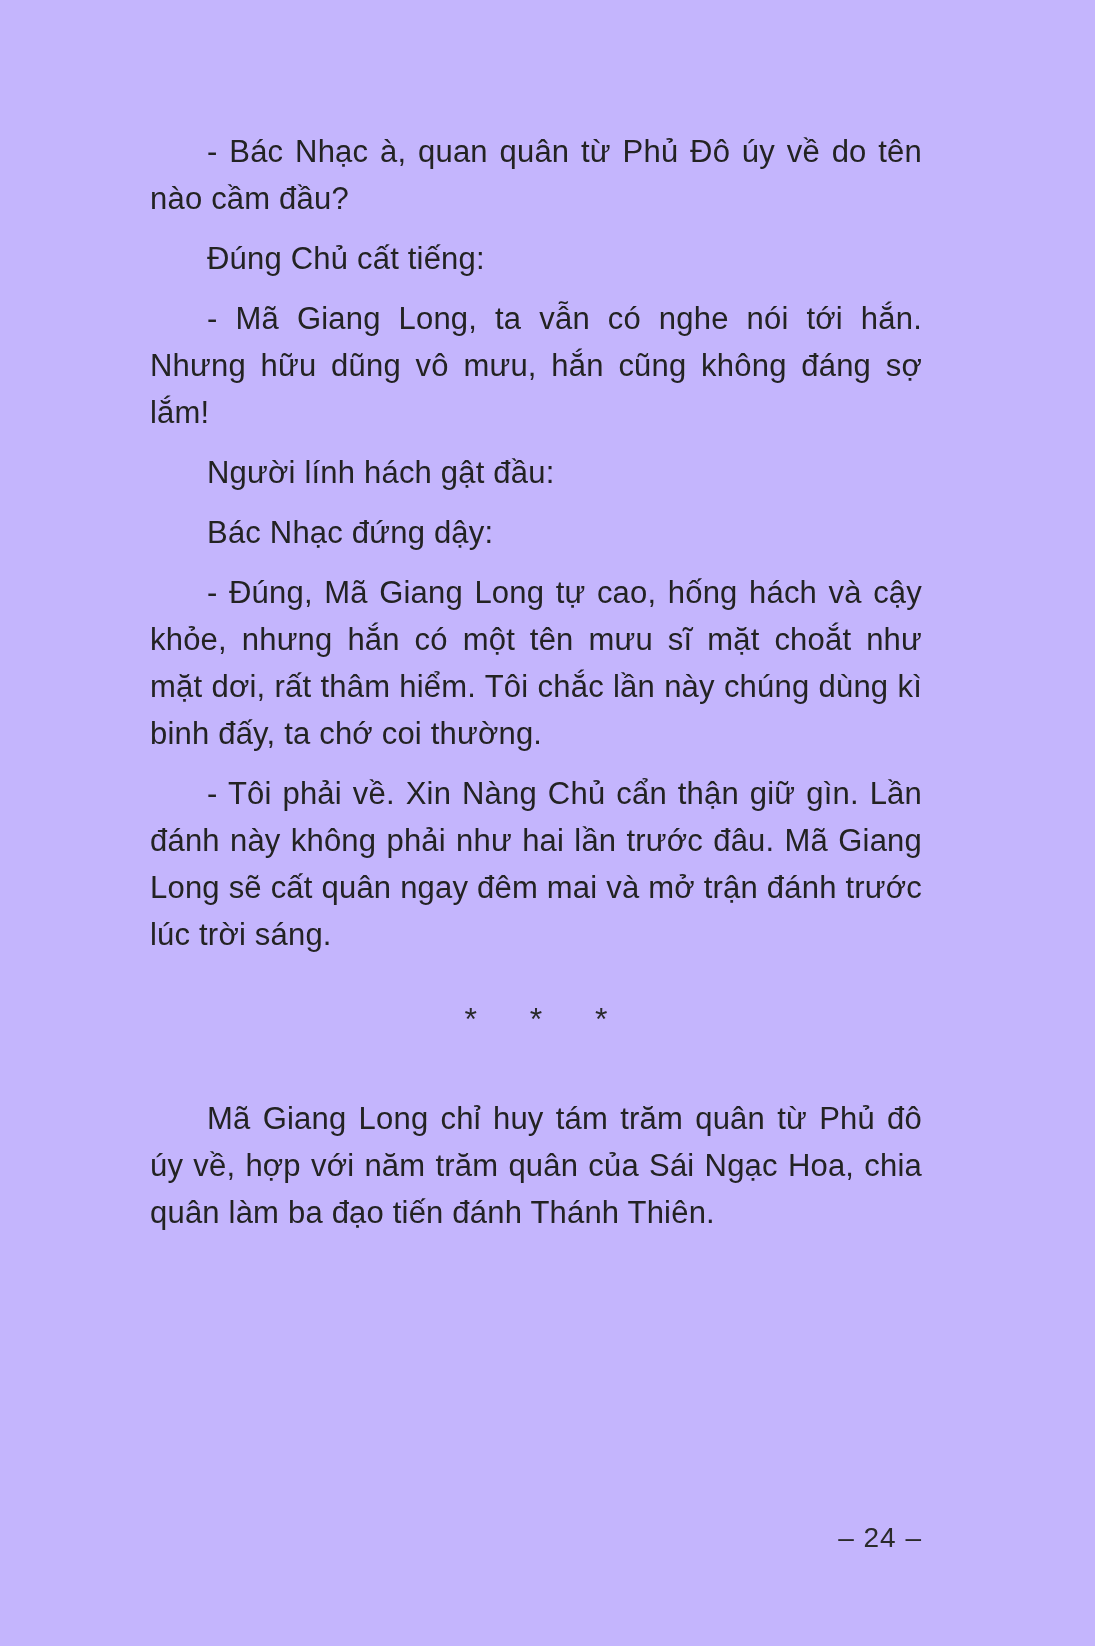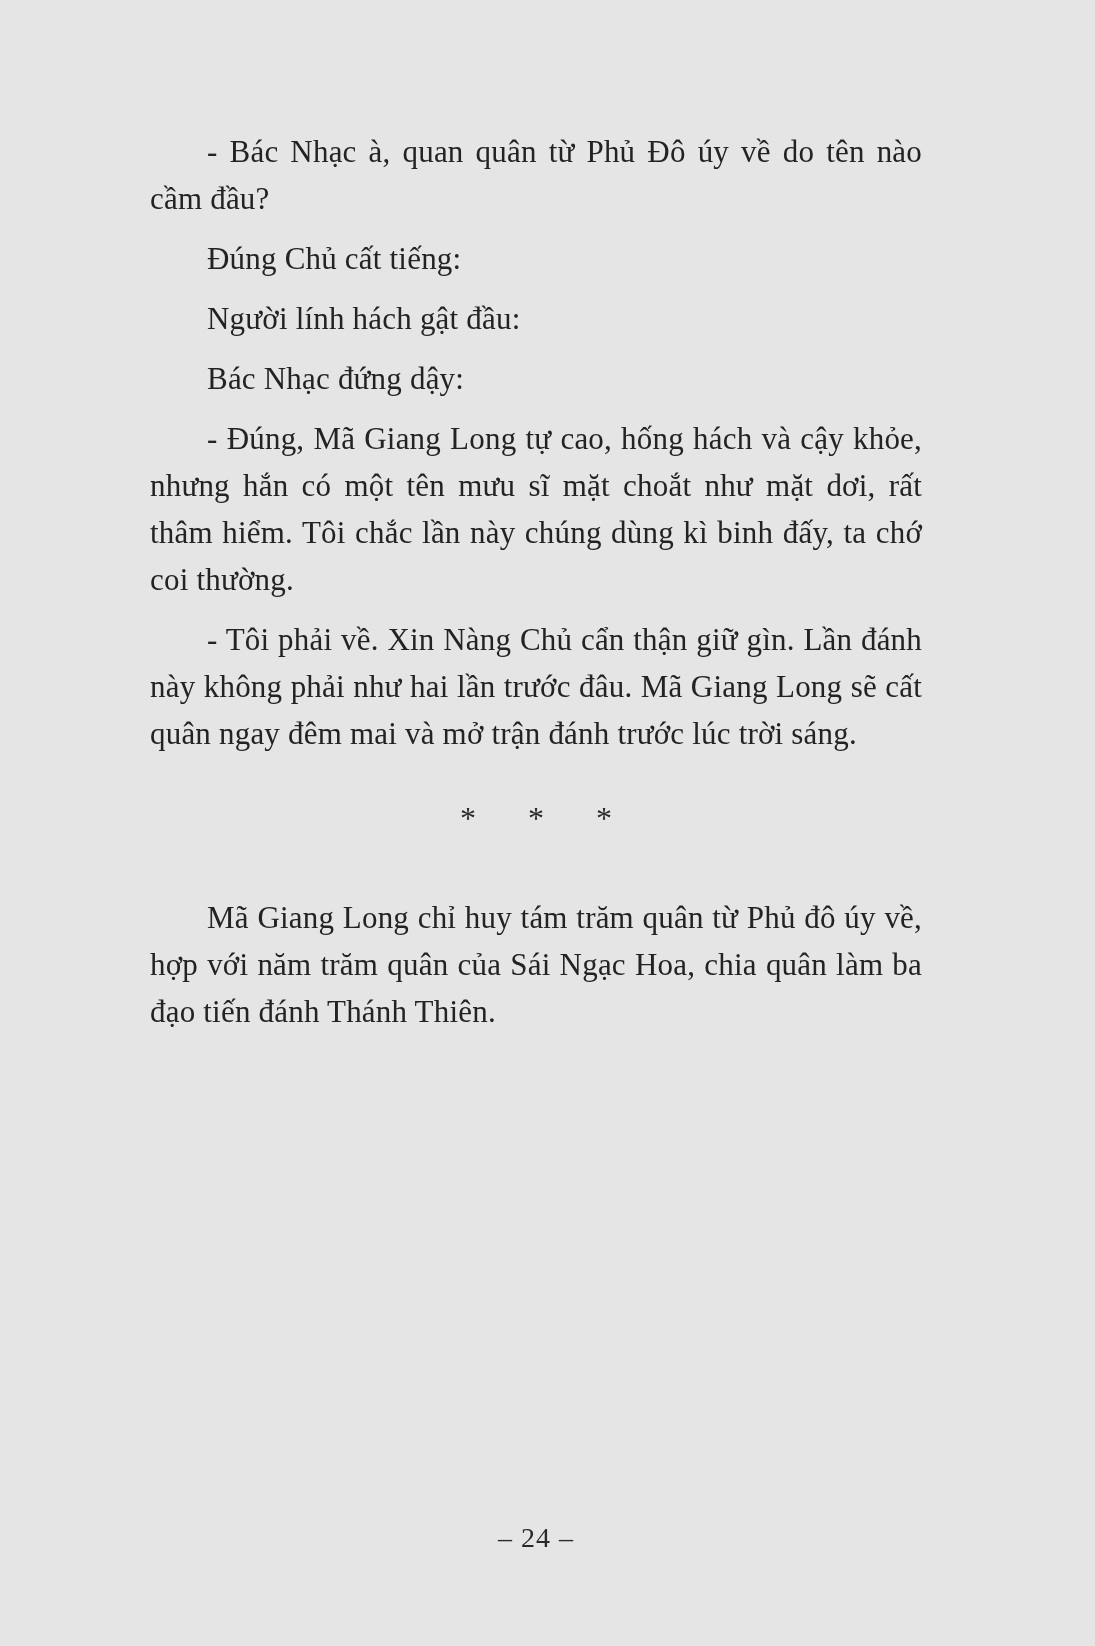--- a/index.html
+++ b/index.html
@@ -4,23 +4,23 @@
 <style>
   html, body {
     margin: 0;
     padding: 0;
     background: #ffffff;
   }
   .page {
     position: relative;
     width: 1095px;
     height: 1646px;
-    background: #e5e5e5;
+    background: #c4b5fd;
     color: #232323;
-    font-family: Liberation Serif, serif;
+    font-family: Liberation Sans, sans-serif;
     overflow: hidden;
   }
   .content {
     position: absolute;
     left: 150px;
     top: 128px;
     width: 772px;
   }
   .para {
     margin: 0 0 13px 0;
@@ -37,34 +37,35 @@
     word-spacing: 44px;
     margin: 38px 0 52px 0;
     text-indent: 0;
     color: #2a2a2a;
   }
   .footer {
     position: absolute;
     top: 1521px;
     left: 150px;
     width: 772px;
-    text-align: center;
+    text-align: right;
     font-size: 28px;
     line-height: 34px;
     letter-spacing: 1px;
     color: #2a2a2a;
   }
 </style>
 </head>
 <body>
 
 <div class="page">
   <div class="content">
     <p class="para">- Bác Nhạc à, quan quân từ Phủ Đô úy về do tên nào cầm đầu?</p>
     <p class="para">Đúng Chủ cất tiếng:</p>
+    <p class="para">- Mã Giang Long, ta vẫn có nghe nói tới hắn. Nhưng hữu dũng vô mưu, hắn cũng không đáng sợ lắm!</p>
     <p class="para">Người lính hách gật đầu:</p>
     <p class="para">Bác Nhạc đứng dậy:</p>
     <p class="para">- Đúng, Mã Giang Long tự cao, hống hách và cậy khỏe, nhưng hắn có một tên mưu sĩ mặt choắt như mặt dơi, rất thâm hiểm. Tôi chắc lần này chúng dùng kì binh đấy, ta chớ coi thường.</p>
     <p class="para">- Tôi phải về. Xin Nàng Chủ cẩn thận giữ gìn. Lần đánh này không phải như hai lần trước đâu. Mã Giang Long sẽ cất quân ngay đêm mai và mở trận đánh trước lúc trời sáng.</p>
     <div class="separator">* * *</div>
     <p class="para">Mã Giang Long chỉ huy tám trăm quân từ Phủ đô úy về, hợp với năm trăm quân của Sái Ngạc Hoa, chia quân làm ba đạo tiến đánh Thánh Thiên.</p>
   </div>
   <div class="footer">– 24 –</div>
 </div>
 

